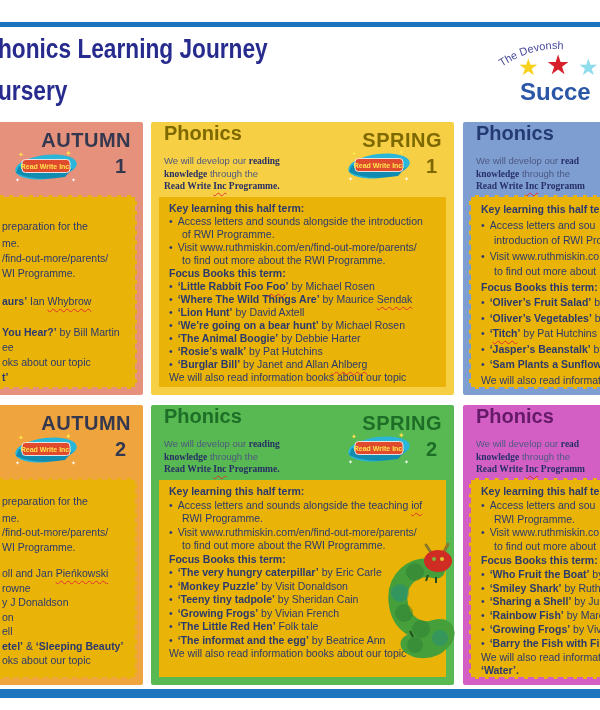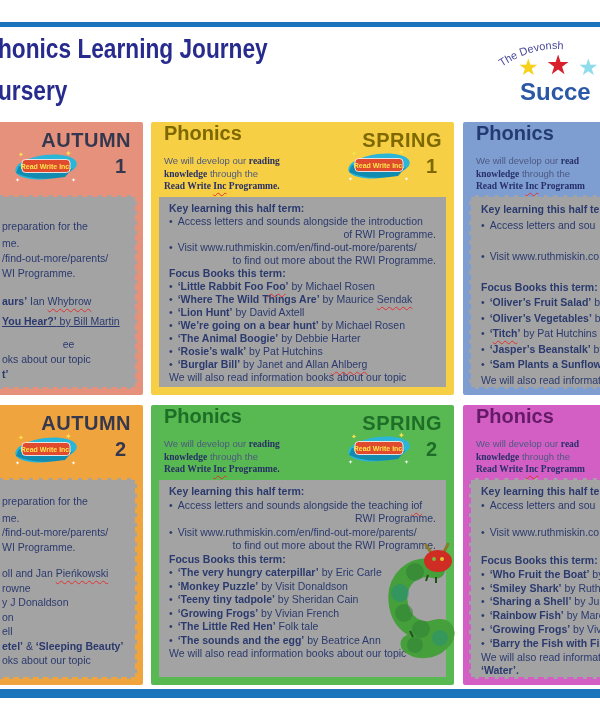--- a/index.html
+++ b/index.html
@@ -27,34 +27,34 @@
   .pp-5{left:463px;top:405px;height:280px;}
   .phead{position:relative;height:73px;flex:none;}
   .ph{position:absolute;left:13px;top:0;font-size:20px;font-weight:bold;}
   .psub{position:absolute;left:13px;top:33px;font-size:9.5px;line-height:11.5px;color:#4d5880;white-space:nowrap;}
   .psub .b{color:#272f66;font-family:Liberation Serif, serif;}
   .season{position:absolute;top:7px;right:12px;font-size:20px;font-weight:bold;letter-spacing:.5px;}
   .num{position:absolute;top:33px;right:17px;font-size:20px;font-weight:bold;}
   .rwi{position:absolute;width:66px;height:36px;}
   .v-mid .rwi{right:42px;top:26px;}
   .v-left .rwi{left:173px;top:27px;}
-  .pbody{flex:1;margin:0 6px 6px;background:#a3a3a3;border:2px solid;padding:5px 10px;
+  .pbody{flex:1;margin:0 6px 6px;background:#eab308;border:2px solid;padding:5px 10px;
          overflow:hidden;white-space:nowrap;font-size:10.5px;}
   .v-left .pbody,.v-right .pbody{border-style:dashed;}
   .v-left .pbody{padding:22px 0 0 0;}
   .pp-3 .pbody{padding-top:14px;}
   .v-left .bl{margin-left:154px;}
   .pp-0 .bl{line-height:15px;}
   .pp-3 .bl{line-height:14.5px;}
   .pp-1 .bl{line-height:13px;}
   .pp-4 .bl{line-height:13.5px;}
   .pp-2 .bl{line-height:15.5px;}
   .pp-5 .bl{line-height:13.8px;}
   .bl.bullet{padding-left:13px;text-indent:-13px;}
-  .bl.cont{padding-left:13px;text-align:right;}
+  .bl.cont{padding-left:13px;}
   .bl.hd,.bl.topic{font-weight:bold;}
   .mk{margin-right:5px;}
   .b{font-weight:bold;}
   .w{text-decoration:underline wavy #e03131 1px;text-underline-offset:2.5px;}
   .cat{position:absolute;left:237px;top:136px;width:68px;height:122px;}
 </style>
 </head>
 <body>
 
 <div id="page">
@@ -90,22 +90,22 @@
               <text x="58" y="33" font-size="6" fill="#ffffff">✦</text>
               <text x="2" y="33" font-size="6" fill="#ffffff">✦</text>
             </svg></div>
         </div>
         <div class="pbody" style="border-color: rgb(229, 145, 124);">
           <div class="bl plain"><span>preparation for the</span></div>
           <div class="bl plain" style="margin-top: 2px;"><span>me.</span></div>
           <div class="bl plain"><span>/find-out-more/parents/</span></div>
           <div class="bl plain"><span>WI Programme.</span></div>
           <div class="bl plain" style="margin-top: 13px;"><span class="b">aurs’</span><span> Ian </span><span class="w">Whybrow</span></div>
-          <div class="bl plain" style="margin-top: 5px; text-decoration: underline;"><span class="b">You Hear?’</span><span> by Bill Martin</span></div>
-          <div class="bl plain" style="margin-top: 8px; text-align: center;"><span>ee</span></div>
+          <div class="bl plain" style="margin-top: 16px;"><span class="b">You Hear?’</span><span> by Bill Martin</span></div>
+          <div class="bl plain" style="margin-top: 0;"><span>ee</span></div>
           <div class="bl plain"><span>oks about our topic</span></div>
           <div class="bl plain"><span class="b">t’</span></div>
         </div>
       </section>
       <section class="panel pp-1 v-mid" style="background: rgb(246, 207, 69);">
         <div class="phead">
           <div class="ph" style="color: rgb(126, 104, 0);">Phonics</div>
           <div class="psub">
             <div><span>We will develop our </span><span class="b">reading</span></div>
             <div><span class="b">knowledge</span><span> through the</span></div>
@@ -222,21 +222,21 @@
           <div class="bl bullet"><span class="mk">•</span><span>Access letters and sounds alongside the teaching </span><span class="w">iof</span></div>
           <div class="bl cont"><span>RWI Programme.</span></div>
           <div class="bl bullet"><span class="mk">•</span><span>Visit www.ruthmiskin.com/en/find-out-more/parents/</span></div>
           <div class="bl cont"><span>to find out more about the RWI Programme.</span></div>
           <div class="bl hd"><span>Focus Books this term:</span></div>
           <div class="bl bullet"><span class="mk">•</span><span class="b">‘The very hungry caterpillar’</span><span> by Eric Carle</span></div>
           <div class="bl bullet"><span class="mk">•</span><span class="b">‘Monkey Puzzle’</span><span> by Visit Donaldson</span></div>
           <div class="bl bullet"><span class="mk">•</span><span class="b">‘Teeny tiny tadpole’</span><span> by Sheridan Cain</span></div>
           <div class="bl bullet"><span class="mk">•</span><span class="b">‘Growing Frogs’</span><span> by Vivian French</span></div>
           <div class="bl bullet"><span class="mk">•</span><span class="b">‘The Little Red Hen’</span><span> Folk tale</span></div>
-          <div class="bl bullet"><span class="mk">•</span><span class="b">‘The sounds and the egg’</span><span> by Beatrice Ann</span></div>
+          <div class="bl bullet"><span class="mk">•</span><span class="b">‘The informat and the egg’</span><span> by Beatrice Ann</span></div>
           <div class="bl plain"><span>We will also read information books about our topic</span></div>
         </div>
         <div class="cat"><svg viewBox="0 0 68 122" width="68" height="122">
             <line x1="46" y1="16" x2="38" y2="4" stroke="#8a7a2a" stroke-width="3" stroke-linecap="round"></line>
             <line x1="54" y1="15" x2="60" y2="3" stroke="#8a7a2a" stroke-width="3" stroke-linecap="round"></line>
             <path d="M48 28 C24 22 8 40 10 60 C12 84 32 94 48 88 C58 85 60 94 52 101 C44 109 30 110 22 103" fill="none" stroke="#45a03c" stroke-width="19" stroke-linecap="round"></path>
             <circle cx="27" cy="31" r="9" fill="#2e7d32" opacity="0.55"></circle>
             <circle cx="12" cy="52" r="9" fill="#1f8a8a" opacity="0.45"></circle>
             <circle cx="16" cy="72" r="9" fill="#2e7d32" opacity="0.5"></circle>
             <circle cx="33" cy="88" r="9" fill="#2e7d32" opacity="0.5"></circle>

